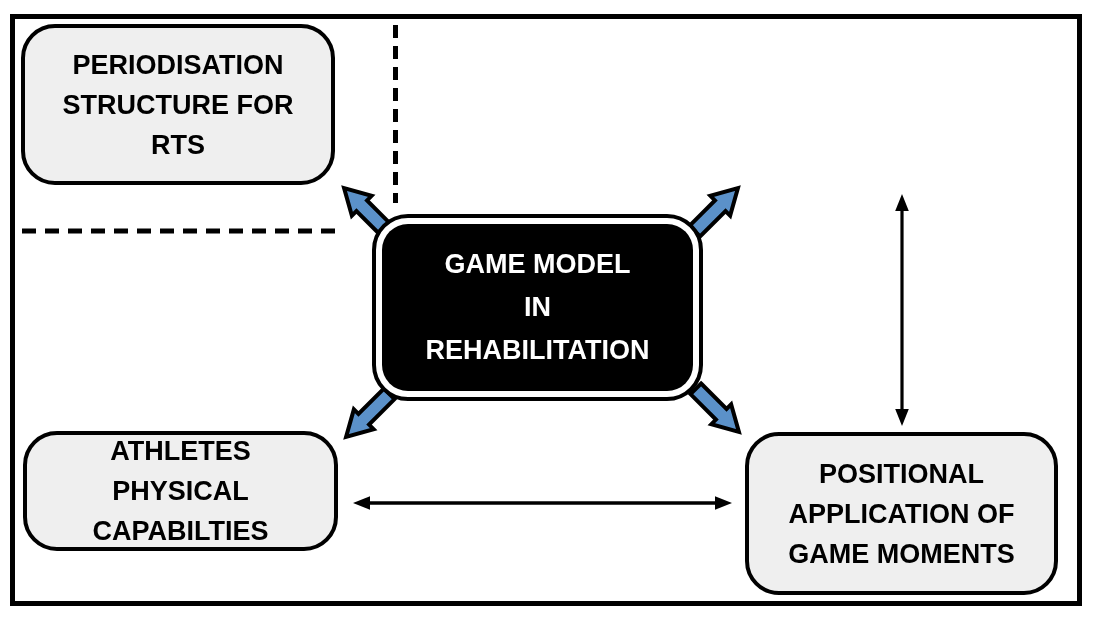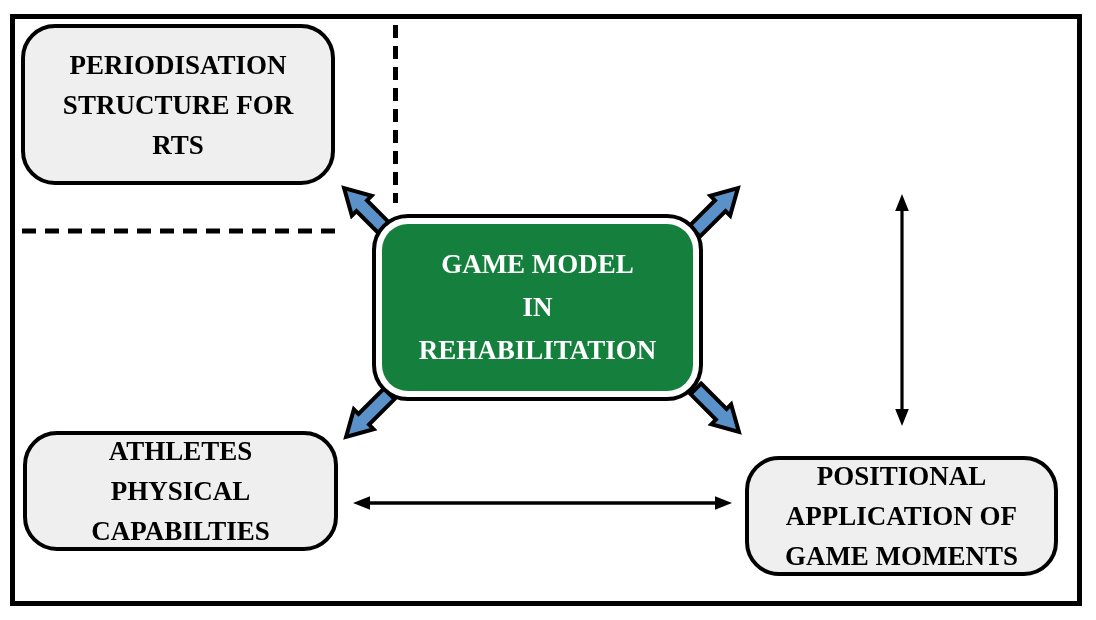--- a/index.html
+++ b/index.html
@@ -4,21 +4,21 @@
 <title>Diagram</title>
 <style>
   html, body { margin: 0; padding: 0; background: #ffffff; }
   * { box-sizing: border-box; }
   #canvas {
     position: relative;
     width: 1096px;
     height: 620px;
     background: #ffffff;
     overflow: hidden;
-    font-family: Liberation Serif, serif;
+    font-family: Liberation Sans, sans-serif;
   }
   .frame {
     position: absolute;
     left: 10px; top: 14px;
     width: 1072px; height: 592px;
     border: 5px solid #000000;
     background: transparent;
   }
   .node {
     position: absolute;
@@ -32,33 +32,33 @@
     font-weight: 700;
     font-size: 27px;
     line-height: 40px;
     color: #000000;
     white-space: pre-line;
     letter-spacing: 0px;
   }
   #node-top-left     { left: 21px;  top: 24px;  width: 314px; height: 161px; }
   #node-top-right    { left: 750px; top: 31px;  width: 308px; height: 159px; }
   #node-bottom-left  { left: 23px;  top: 431px; width: 315px; height: 120px; }
-  #node-bottom-right { left: 745px; top: 432px; width: 313px; height: 120px; margin-top: 24px; }
+  #node-bottom-right { left: 745px; top: 432px; width: 313px; height: 163px; }
   .center-outer {
     position: absolute;
     left: 372px; top: 214px;
     width: 331px; height: 187px;
     border: 4px solid #000000;
     border-radius: 36px;
     background: #ffffff;
     padding: 6px;
   }
   .center-inner {
     width: 100%; height: 100%;
-    background: #15803d;
+    background: #000000;
     border-radius: 26px;
     display: flex;
     align-items: center;
     justify-content: center;
     text-align: center;
     color: #ffffff;
     font-weight: 700;
     font-size: 27px;
     line-height: 43px;
     white-space: pre-line;

